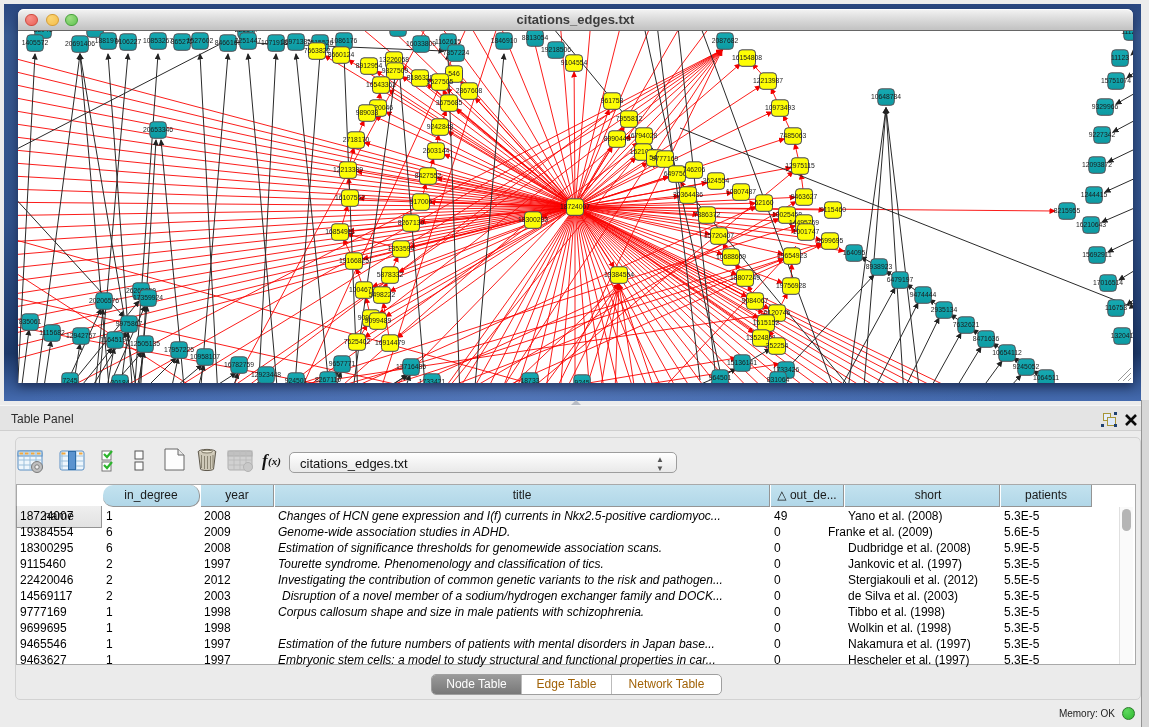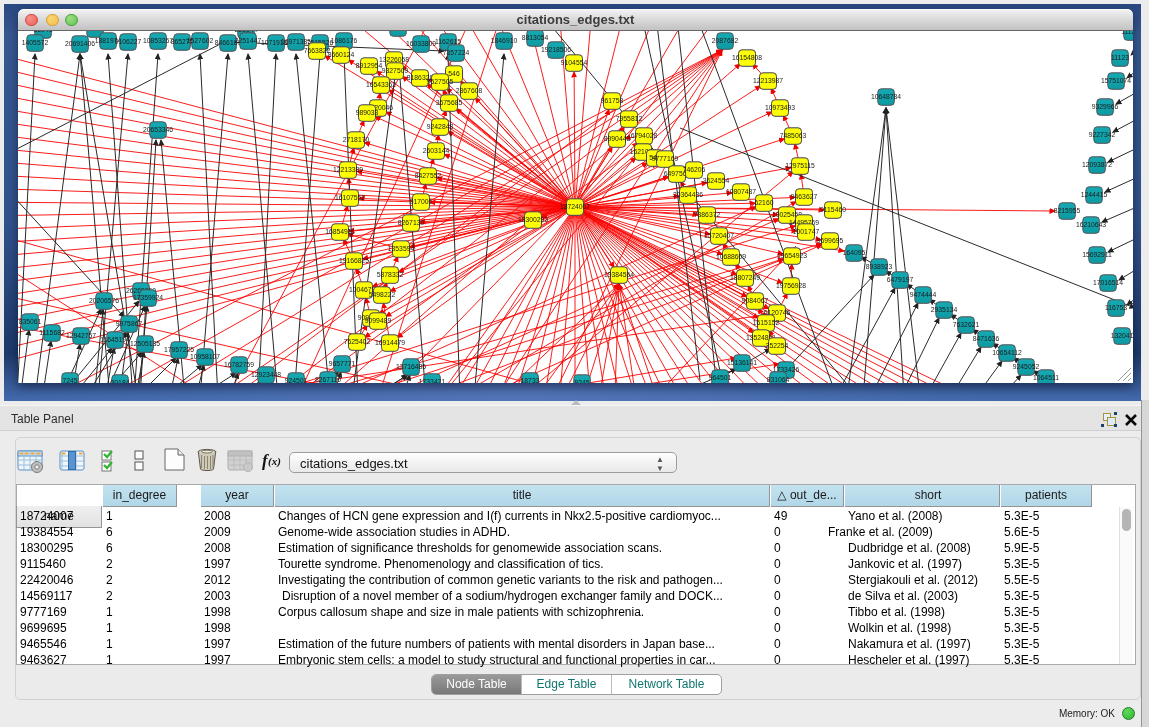--- a/index.html
+++ b/index.html
@@ -27,27 +27,27 @@
 #dropdown .lbl { position:absolute; left:10px; top:3px; font-size:13px; color:#111; }
 #dropdown .st { position:absolute; right:12px; top:2px; font-size:8px; color:#555; line-height:9px; }
 #tablewrap { position:absolute; left:16px; top:484px; width:1120px; height:181px;
   background:#fff; border:1px solid #a9a9a9; }
 .hc { position:absolute; top:485px; height:22px; border-right:1px solid #949494; border-bottom:1px solid #949494;
   font-size:12px; color:#1a1a1a; text-align:center; line-height:21px;
   background:linear-gradient(180deg,#c3e2ef,#b1d7e8); }
 .hc.gray { background:linear-gradient(180deg,#efefef,#e2e2e2);margin-top:21px; }
 .row { position:absolute; left:0; height:16px; width:1092px; font-size:12px; color:#000; }
 .row span { position:absolute; top:1px; white-space:nowrap; }
-.ell { overflow:hidden; }
+.ell { overflow:hidden;font-style:italic; }
 #sbar { position:absolute; left:1119px; top:507px; width:14px; height:157px; background:#fafafa;
   border-left:1px solid #e0e0e0; }
 #sbar .thumb { position:absolute; left:2px; top:2px; width:9px; height:22px; background:#b5b5b5; border-radius:5px; }
 #tabs { position:absolute; left:431px; top:674px; width:291px; height:21px;
   border:1px solid #9f9f9f; border-radius:5px; background:#fff; font-size:12px; }
-#tabs div { position:absolute; top:0; height:19px; line-height:19px; text-align:center; color:#0f766e; }
+#tabs div { position:absolute; top:0; height:19px; line-height:19px; text-align:center; color:#a16207; }
 #tabs .sel { background:linear-gradient(180deg,#9a9a9a,#787878); color:#fff; border-radius:4px 0 0 4px; }
 #mem { position:absolute; right:34px; top:708px; font-size:10px; color:#222; }
 #memdot { position:absolute; right:14px; top:707px; width:13px; height:13px; border-radius:50%;
   background:radial-gradient(circle at 35% 30%,#5fd95f,#2eb82e); border:1px solid #2a7a2a; }
 #rightline { position:absolute; left:1141px; top:400px; width:1px; height:327px; background:#949494; z-index:5; }
 </style></head>
 <body>
 <div id="desktop"></div>
 <div style="position:absolute;left:571px;top:400px;width:0;height:0;border-left:5px solid transparent;border-right:5px solid transparent;border-bottom:5px solid #b8bcc4;z-index:3"></div>
 <div id="win">
@@ -764,21 +764,21 @@
 <text x="246" y="20" font-family="Liberation Serif, serif" font-style="italic" font-weight="bold" font-size="17" fill="#111">f</text>
 <text x="252" y="19" font-family="Liberation Serif, serif" font-style="italic" font-weight="bold" font-size="11" fill="#111">(x)</text>
 </svg>
 
 <div id="dropdown">
     <span class="lbl">citations_edges.txt</span>
     <span class="st">▲<br>▼</span>
   </div>
 <div id="tablewrap"></div>
 <div class="hc gray" style="left:16px;width:86px;border-left:1px solid #949494;">name</div>
-<div class="hc" style="left:103px;width:74px;">in_degree</div>
+<div class="hc" style="left:103px;width:97px;border-radius:10px;">in_degree</div>
 <div class="hc" style="left:201px;width:73px;">year</div>
 <div class="hc" style="left:275px;width:495px;">title</div>
 <div class="hc" style="left:771px;width:73px;">△ out_de...</div>
 <div class="hc" style="left:845px;width:155px;padding-left:12px;">short</div>
 <div class="hc" style="left:1001px;width:91px;">patients</div>
 <div class="row" style="top:508px">
     <span style="left:20px">18724007</span>
     <span style="left:106px">1</span>
     <span style="left:204px">2008</span>
     <span style="left:278px;width:488px" class="ell">Changes of HCN gene expression and I(f) currents in Nkx2.5-positive cardiomyoc...</span>

